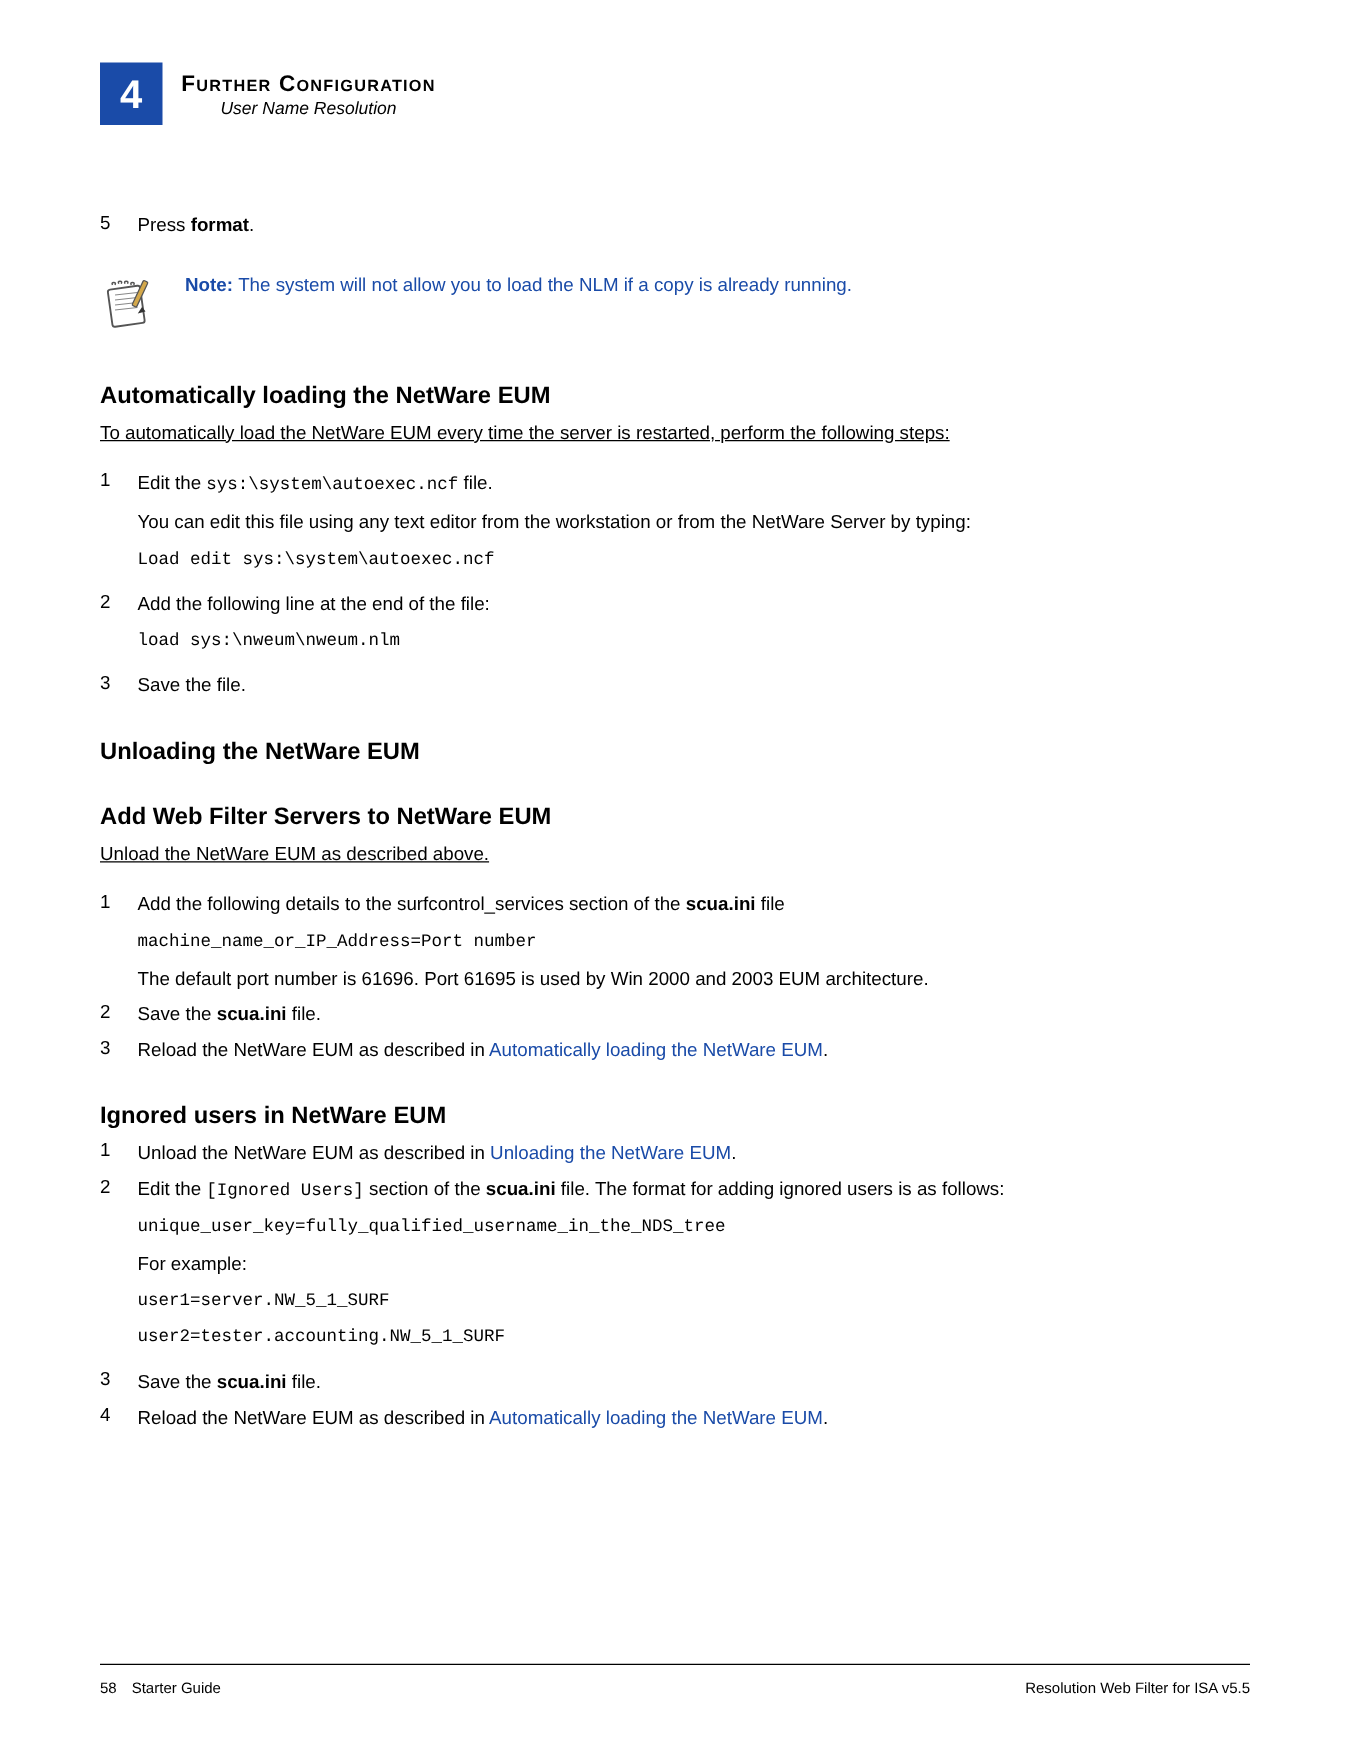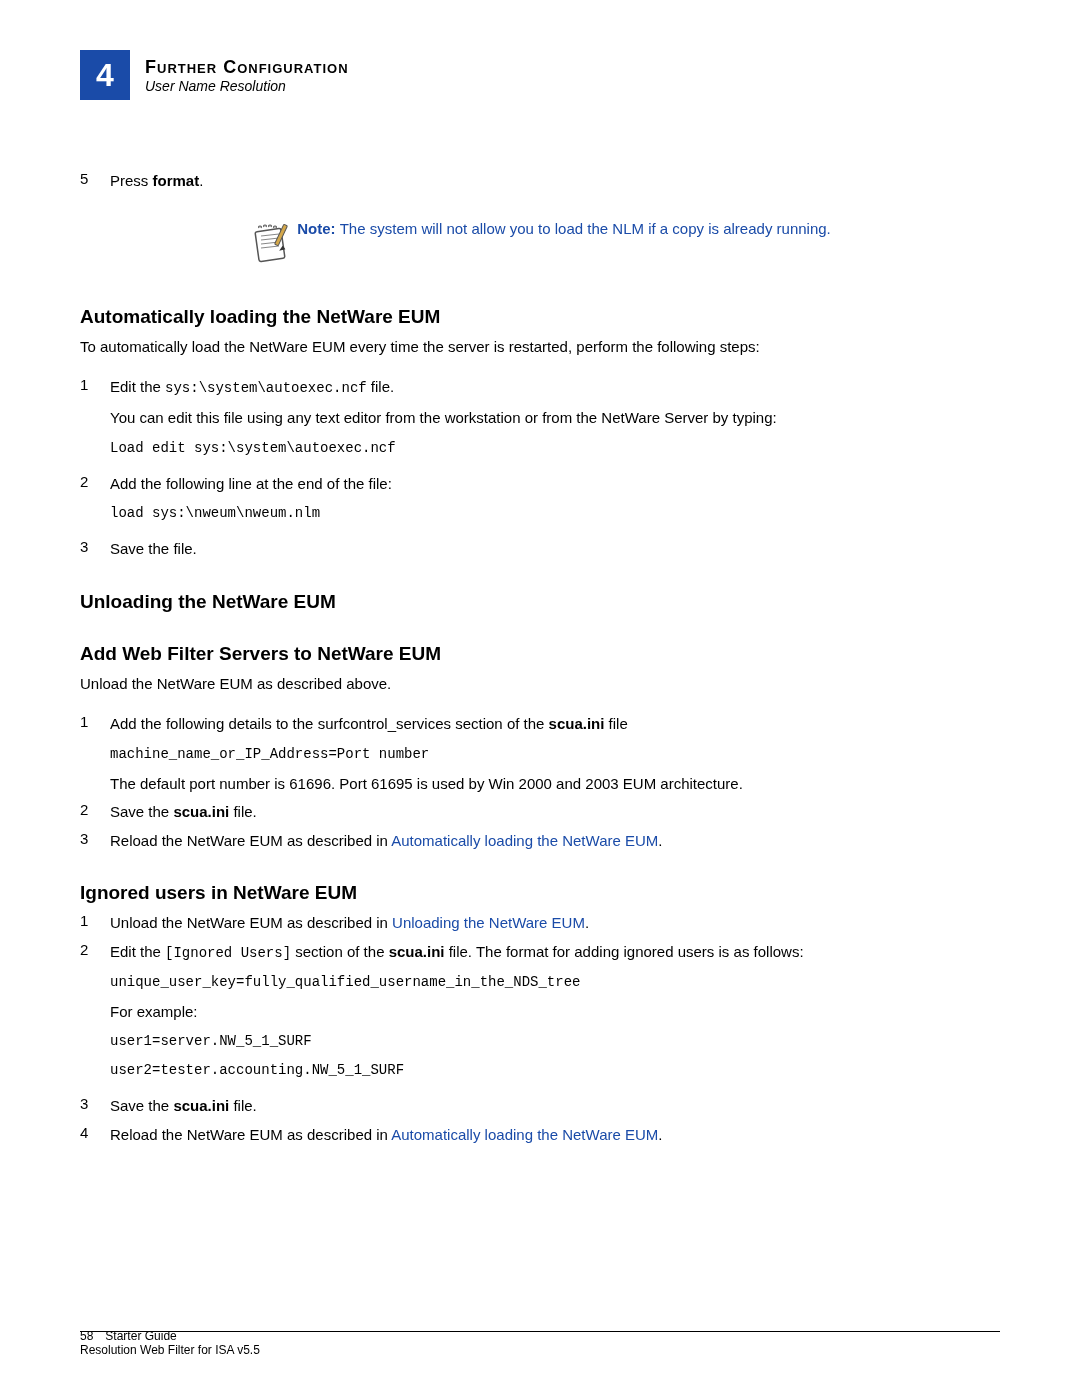--- a/index.html
+++ b/index.html
@@ -30,20 +30,21 @@
     display: flex;
     align-items: center;
     justify-content: center;
     font-size: 32px;
     font-weight: bold;
     font-family: "Trebuchet MS", Arial, sans-serif;
   }
   .header-text {
     display: flex;
     flex-direction: column;
+    text-align: center;
   }
   .chapter-title {
     font-variant: small-caps;
     letter-spacing: 1px;
     font-size: 18px;
     font-weight: bold;
     font-family: "Trebuchet MS", Arial, sans-serif;
   }
   .section-title {
     font-style: italic;
@@ -59,23 +60,23 @@
     flex-shrink: 0;
     font-size: 15px;
   }
   .step-body {
     flex: 1;
     font-size: 15px;
     line-height: 1.5;
   }
   .note-block {
     display: flex;
+    gap: 20px;
     margin: 25px 0 40px 0;
     align-items: flex-start;
-    justify-content: center;
   }
   .note-icon {
     width: 48px;
     height: 48px;
     flex-shrink: 0;
   }
   .note-text {
     color: #1a4ba8;
     font-size: 15px;
     line-height: 1.5;
@@ -85,20 +86,21 @@
   }
   h2 {
     font-size: 19px;
     font-weight: bold;
     margin: 30px 0 8px 0;
   }
   p.intro {
     font-size: 15px;
     margin: 8px 0 18px 0;
     line-height: 1.5;
+    text-decoration: underline;
   }
   .mono {
     font-family: "Courier New", Courier, monospace;
     font-size: 14px;
   }
   .codeblock {
     font-family: Liberation Mono, monospace;
     font-size: 14px;
     margin: 8px 0;
   }
@@ -111,21 +113,20 @@
     margin: 40px 0 10px 0;
   }
   .footer {
     display: flex;
     justify-content: space-between;
     font-size: 12px;
     position: absolute;
     bottom: 40px;
     left: 80px;
     right: 80px;
-    flex-direction: column;
   }
   .footer-left {
     display: flex;
     gap: 12px;
   }
   b { font-weight: bold; }
 </style>
 </head>
 <body>
 

